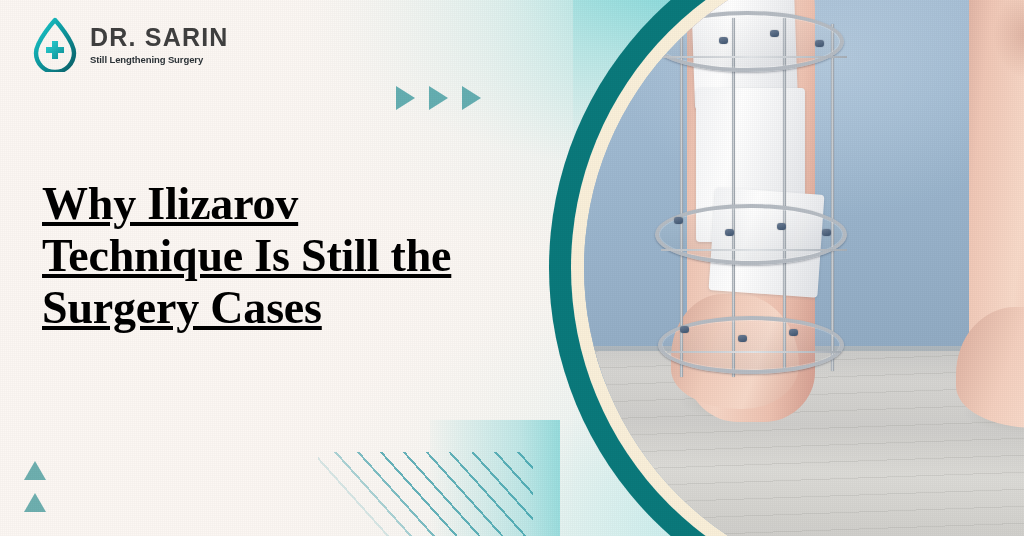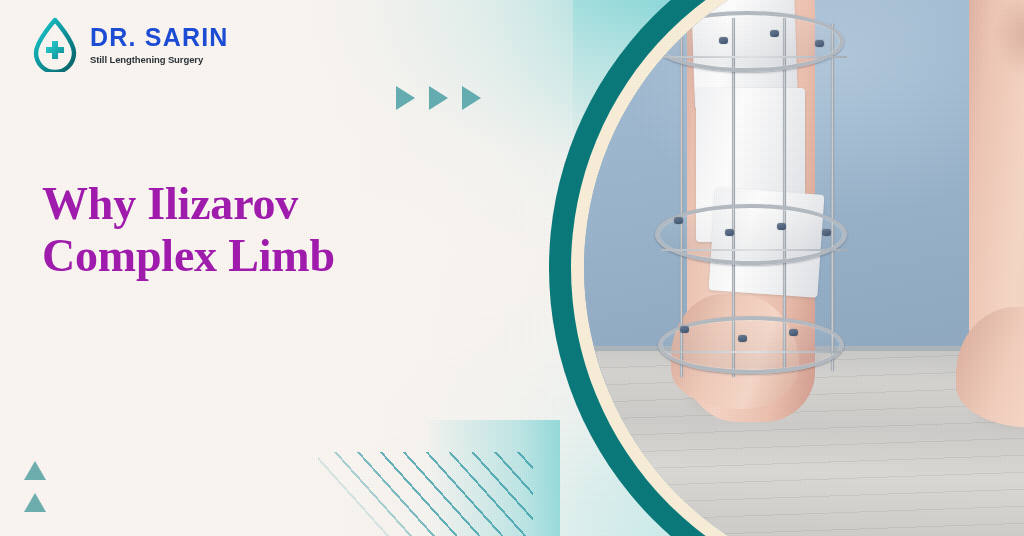--- a/index.html
+++ b/index.html
@@ -148,37 +148,38 @@
 
   
   .logo {
     position:absolute; left:30px; top:17px;
     display:flex; align-items:center; gap:10px;
   }
   .logo-mark { width:50px; height:55px; flex:none; }
   .logo-text { display:flex; flex-direction:column; justify-content:center; }
   .logo-name {
     font-size:25px; font-weight:bold; letter-spacing:1.2px;
-    color:#1d4ed8; line-height:1.05;
+    color:#404040; line-height:1.05;
   }
   .logo-tag {
     font-size:9.5px; font-weight:bold; letter-spacing:-0.1px;
     color:#2C3338; margin-top:3px;
   }
 
   
   .headline {
     position:absolute; left:42px; top:178px;
     width:470px;
     font-family:"Liberation Serif", serif;
     font-weight:bold;
     font-size:46px;
     line-height:52px;
     letter-spacing:-0.2px;
-    color:#a21caf;
+    color:#000000;
+    text-decoration:underline;
   }
   .headline .ln { display:block; white-space:nowrap; }
 
   
   .arrows { position:absolute; left:396px; top:86px; display:flex; gap:14px; }
   .tri-right {
     width:0; height:0;
     border-top:12px solid transparent;
     border-bottom:12px solid transparent;
     border-left:19px solid #65AFB2;
@@ -301,21 +302,22 @@
   </div>
 
   <div class="arrows">
     <span class="tri-right"></span>
     <span class="tri-right"></span>
     <span class="tri-right"></span>
   </div>
 
   <h1 class="headline">
     <span class="ln">Why Ilizarov</span>
-    <span class="ln">Complex Limb</span>
+    <span class="ln">Technique Is Still the</span>
+    <span class="ln">Surgery Cases</span>
   </h1>
 
   <div class="tri-stack">
     <span class="tri-up"></span>
     <span class="tri-up"></span>
   </div>
 
   <div class="hatch-fade"></div>
   <div class="hatch"></div>
 

